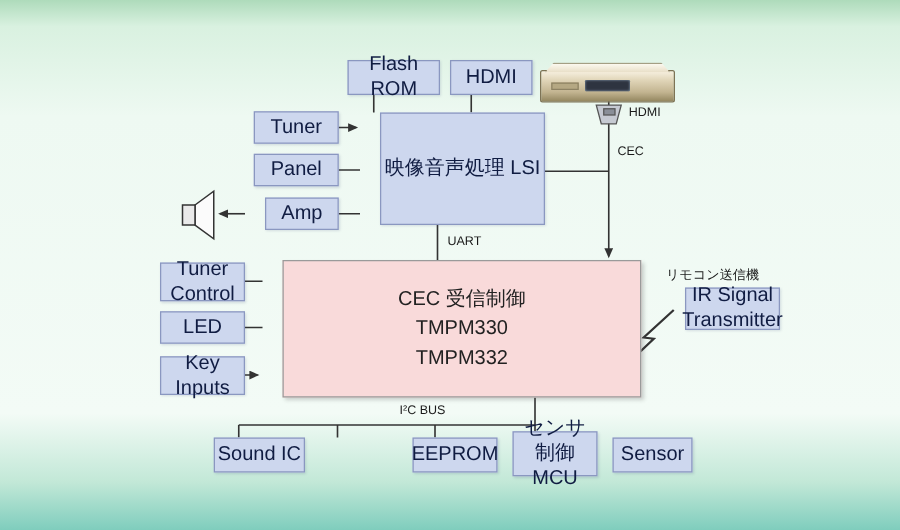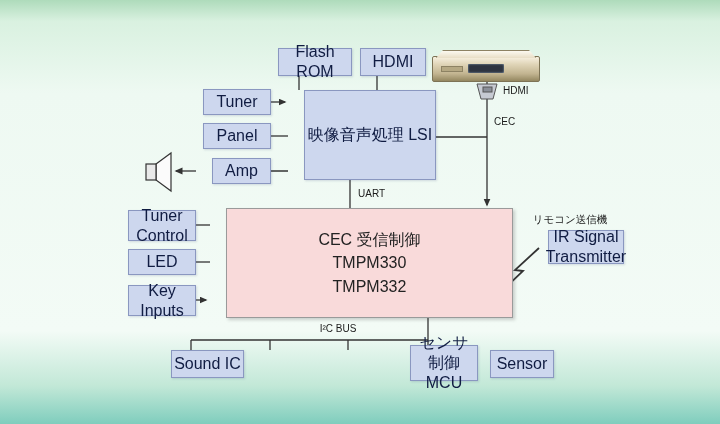--- a/index.html
+++ b/index.html
@@ -115,20 +115,21 @@
     <span>TMPM332</span>
   </div>
 
   <div class="box" style="left:112px;top:210px;width:68px;height:31px;">Tuner Control</div>
   <div class="box" style="left:112px;top:285px;width:68px;height:31px;">Key Inputs</div>
   <div class="box" style="left:112px;top:249px;width:68px;height:26px;">LED</div>
 
   <div class="box" style="left:532px;top:230px;width:76px;height:34px;">IR Signal Transmitter</div>
 
   <div class="box" style="left:155px;top:350px;width:73px;height:28px;">Sound IC</div>
+  <div class="box" style="left:314px;top:350px;width:68px;height:28px;">EEPROM</div>
   <div class="box" style="left:394px;top:345px;width:68px;height:36px;">センサ制御 MCU</div>
   <div class="box" style="left:474px;top:350px;width:64px;height:28px;">Sensor</div>
 
   <div class="lbl" style="left:503px;top:85px;">HDMI</div>
   <div class="lbl" style="left:494px;top:116px;">CEC</div>
   <div class="lbl" style="left:358px;top:188px;">UART</div>
   <div class="lbl center" style="left:308px;top:323px;width:60px;">I²C BUS</div>
   <div class="lbl center" style="left:525px;top:213px;width:90px;font-size:10.5px;">リモコン送信機</div>
 
 </div>

